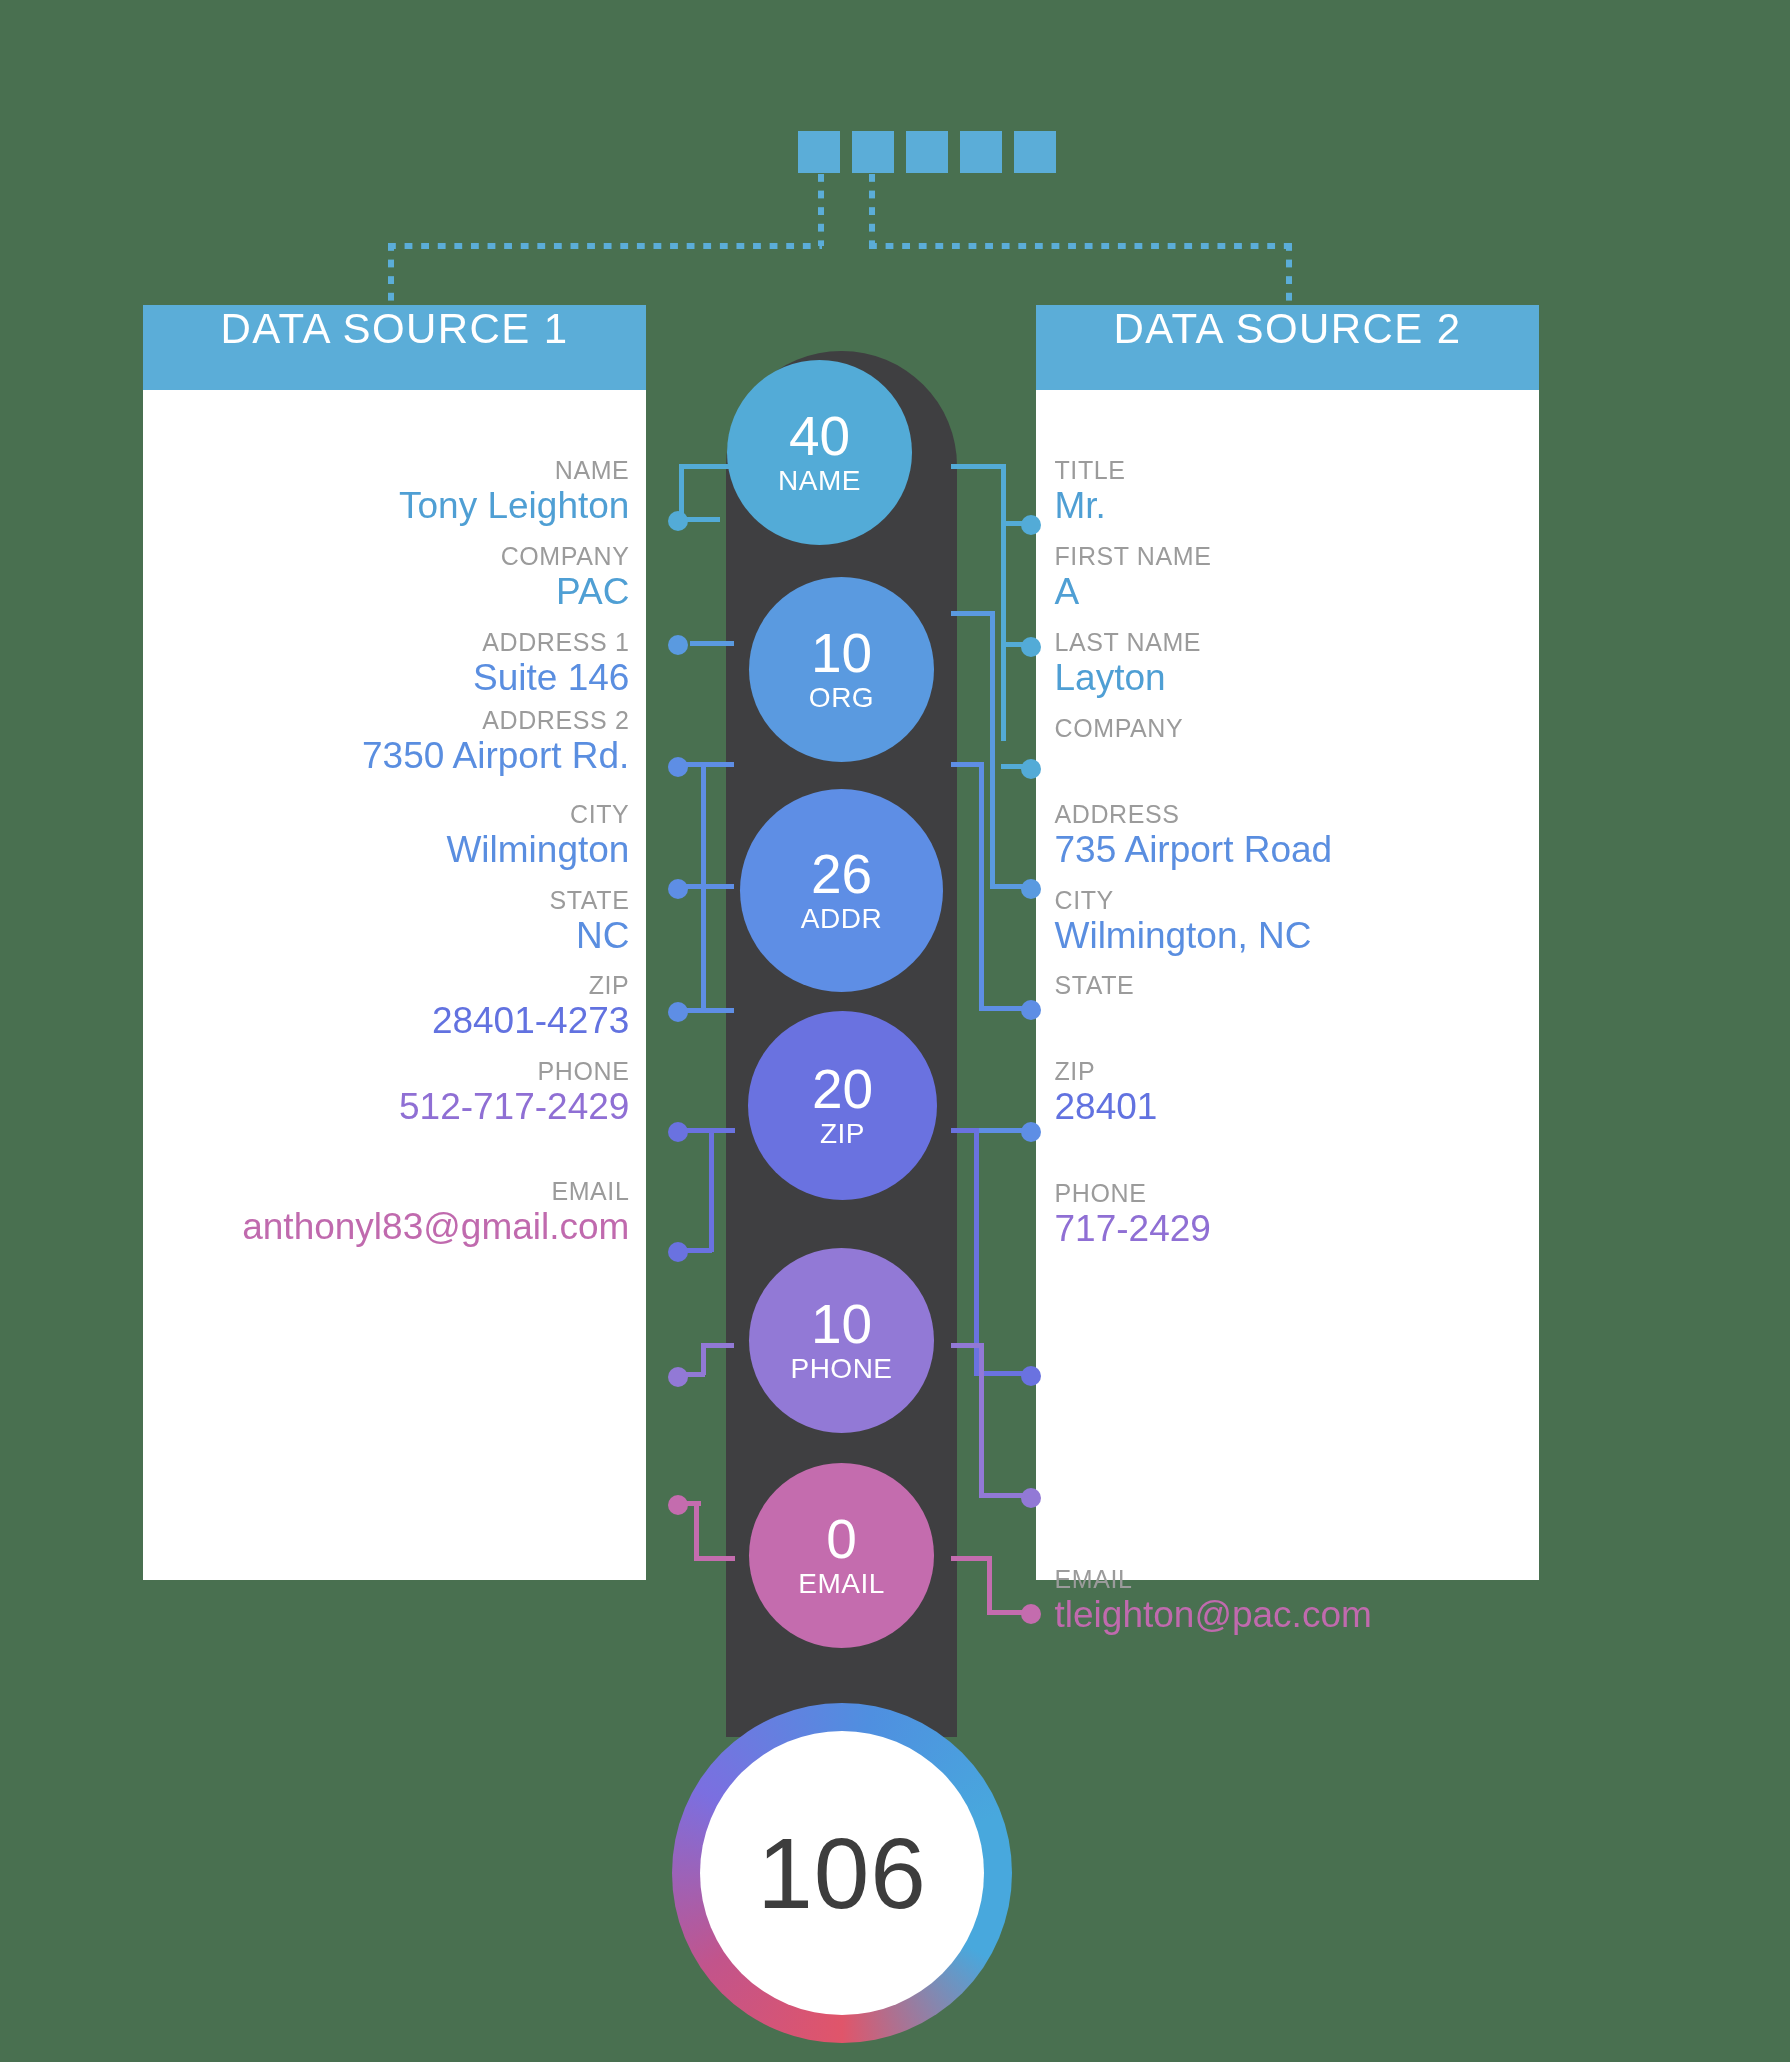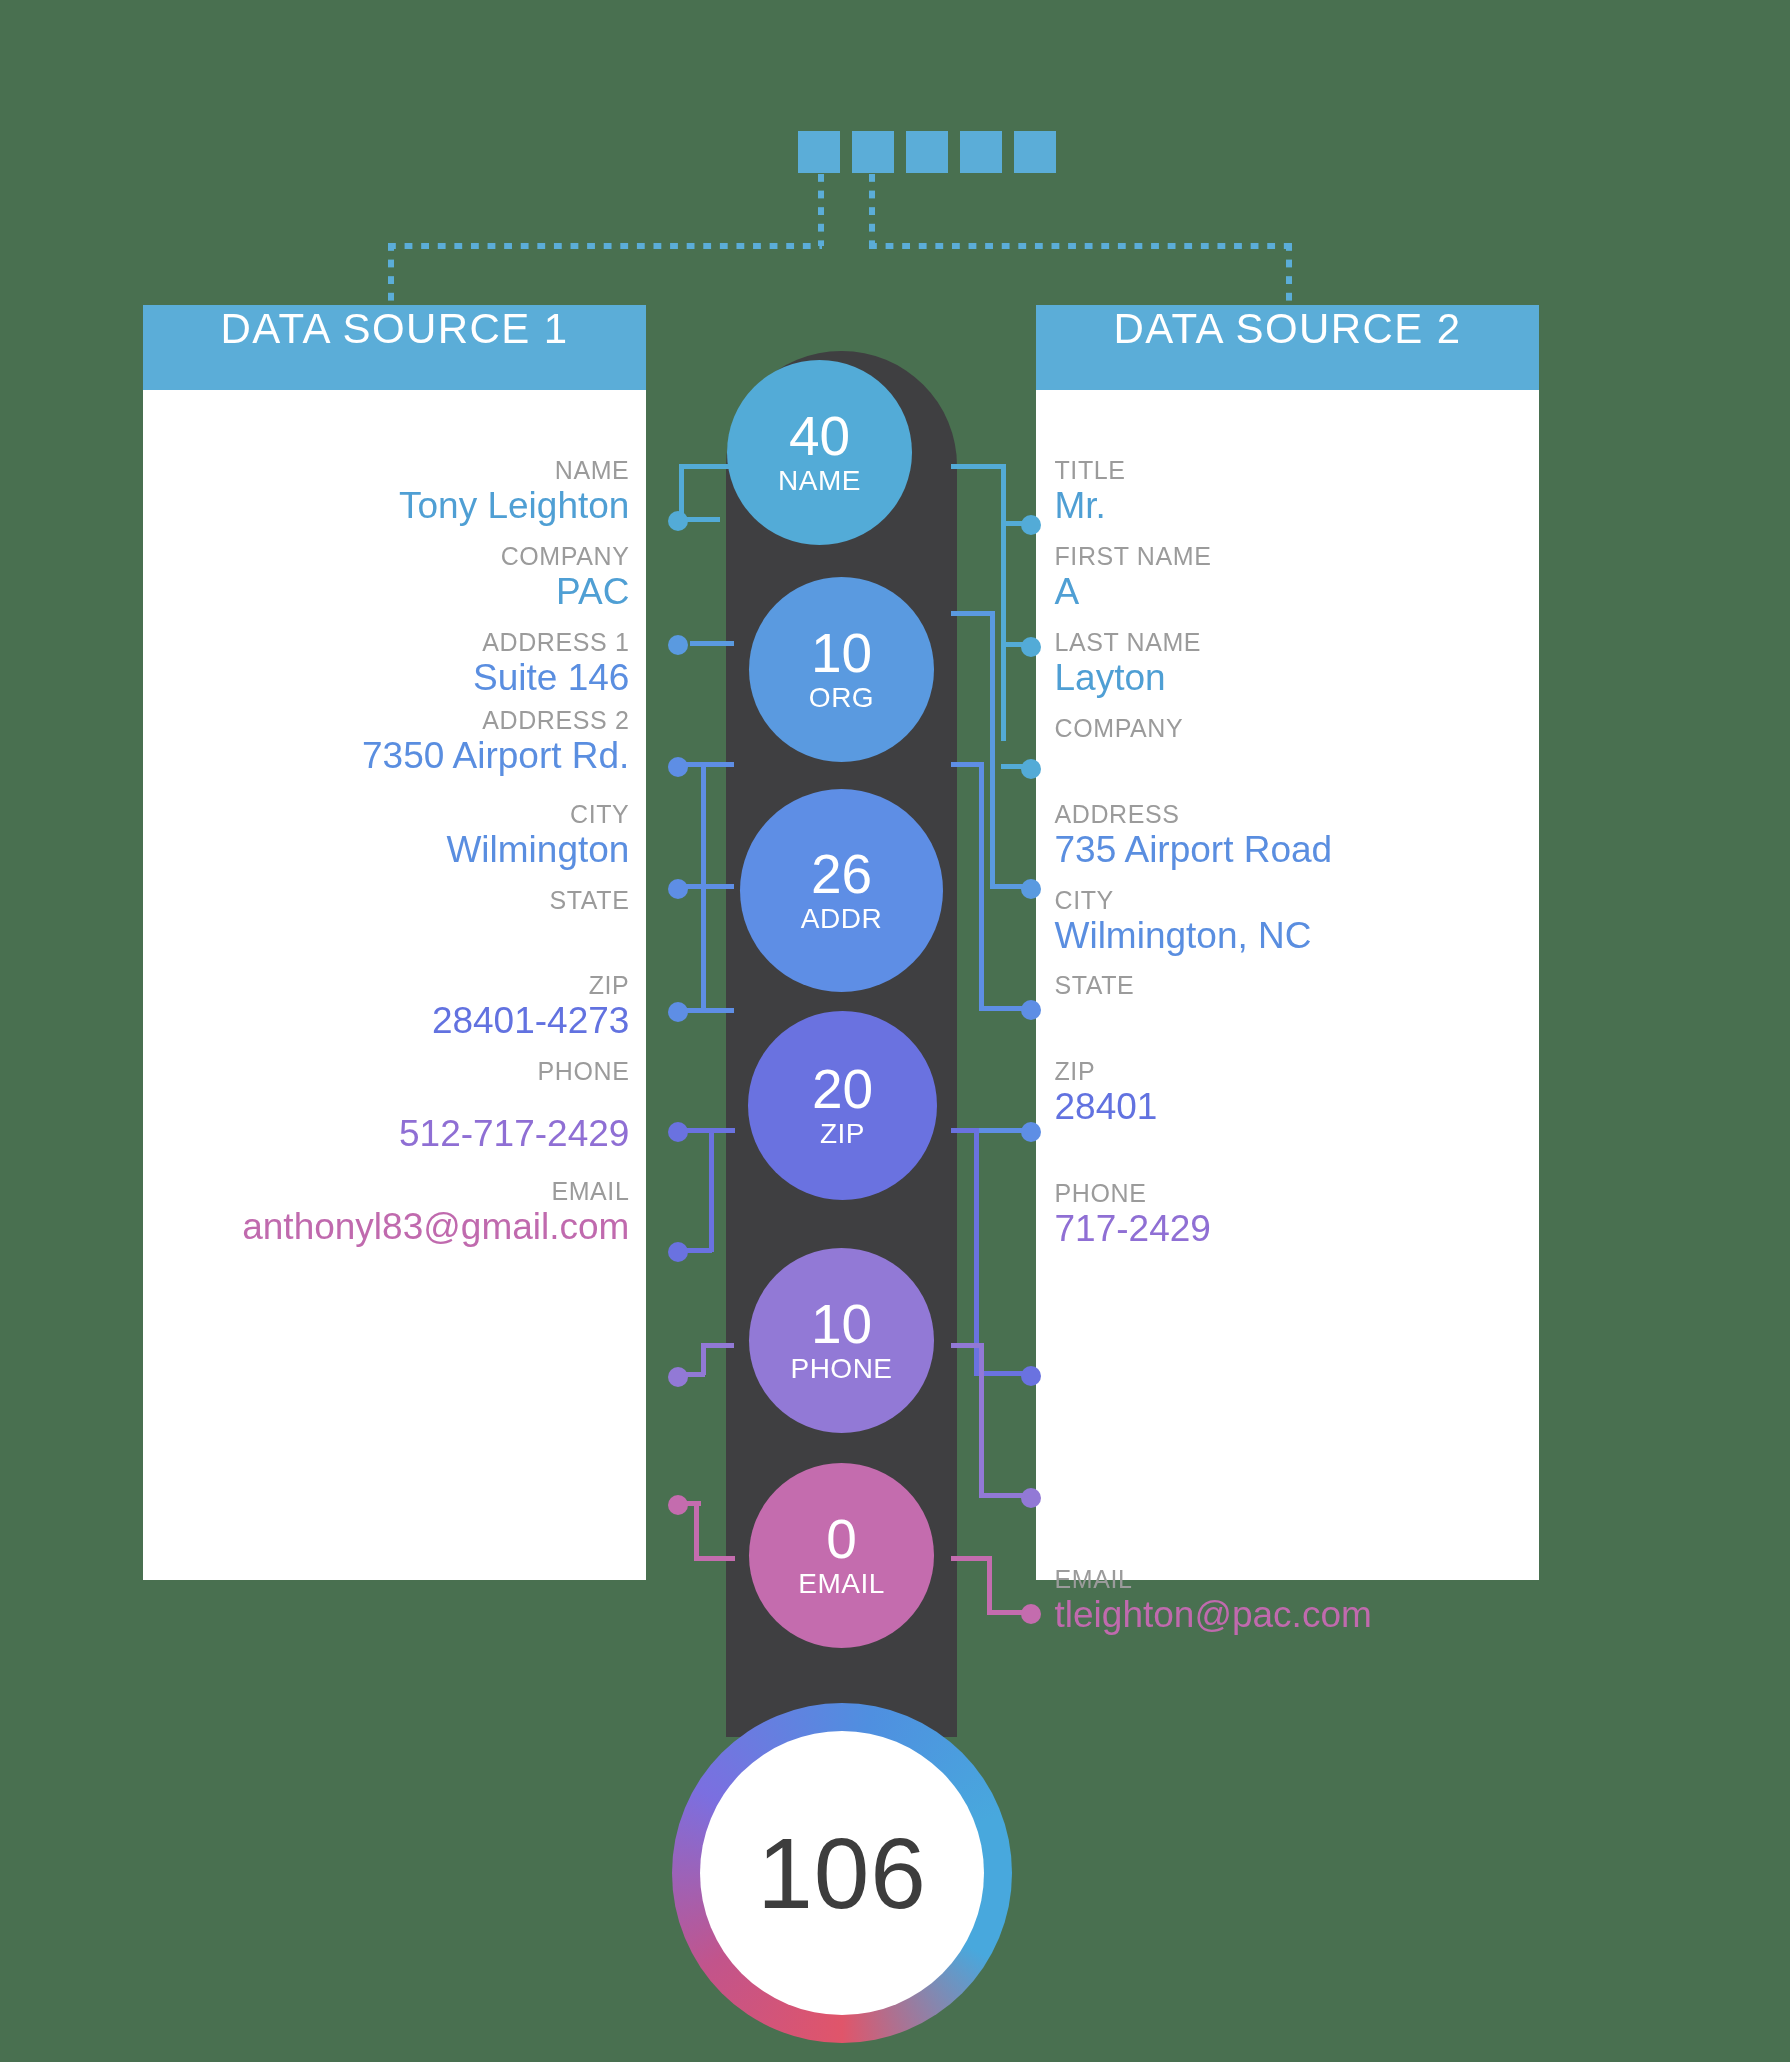--- a/index.html
+++ b/index.html
@@ -103,28 +103,29 @@
       <div class="field" style="top:316px;">
         <div class="lbl">ADDRESS 2</div>
         <div class="val" style="color:#5a8ee0;padding-left:36px;">7350 Airport Rd.</div>
       </div>
       <div class="field" style="top:410px;">
         <div class="lbl">CITY</div>
         <div class="val" style="color:#5a8ee0;">Wilmington</div>
       </div>
       <div class="field" style="top:496px;">
         <div class="lbl">STATE</div>
+        <div class="val" style="color:#5a8ee0;">NC</div>
       </div>
       <div class="field" style="top:581px;">
         <div class="lbl">ZIP</div>
         <div class="val" style="color:#6272e0;">28401-4273</div>
       </div>
       <div class="field" style="top:667px;">
         <div class="lbl">PHONE</div>
-        <div class="val" style="color:#8f6fd4;margin-top:27px;">512-717-2429</div>
+        <div class="val" style="color:#8f6fd4;">512-717-2429</div>
       </div>
       <div class="field" style="top:787px;">
         <div class="lbl">EMAIL</div>
         <div class="val" style="color:#c06aae;">anthonyl83@gmail.com</div>
       </div>
     </div>
   </div>
 
   <div class="panel" id="panel-right">
     <div class="panel-head">

